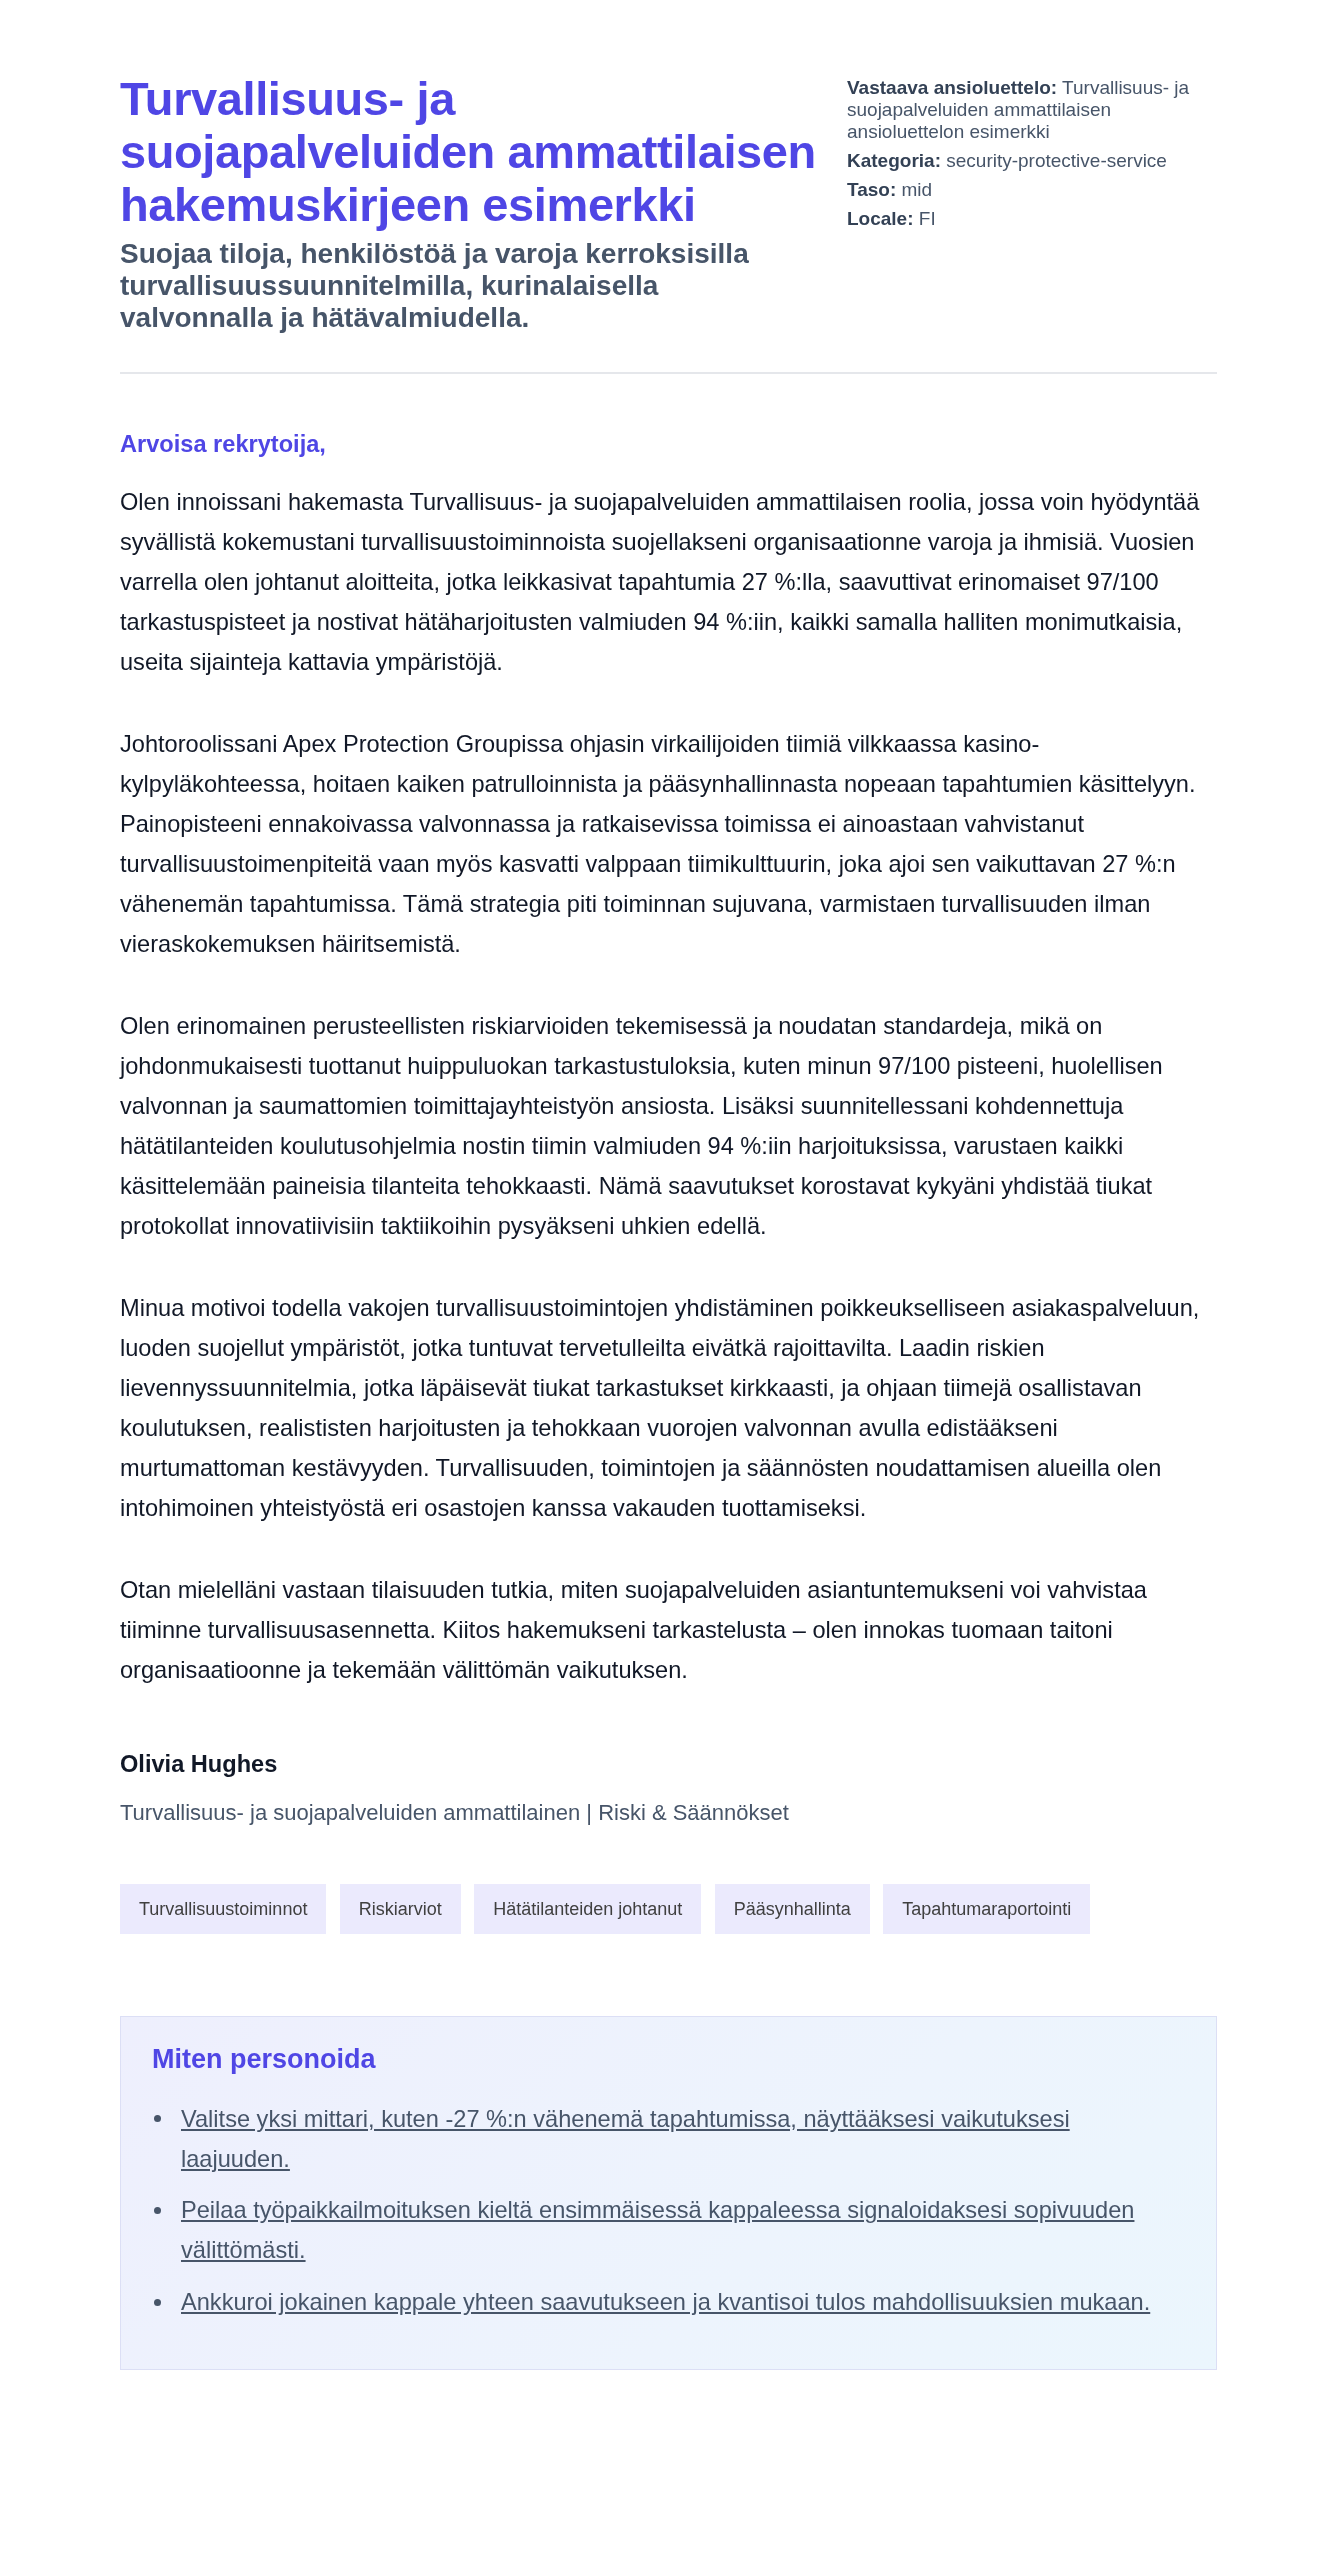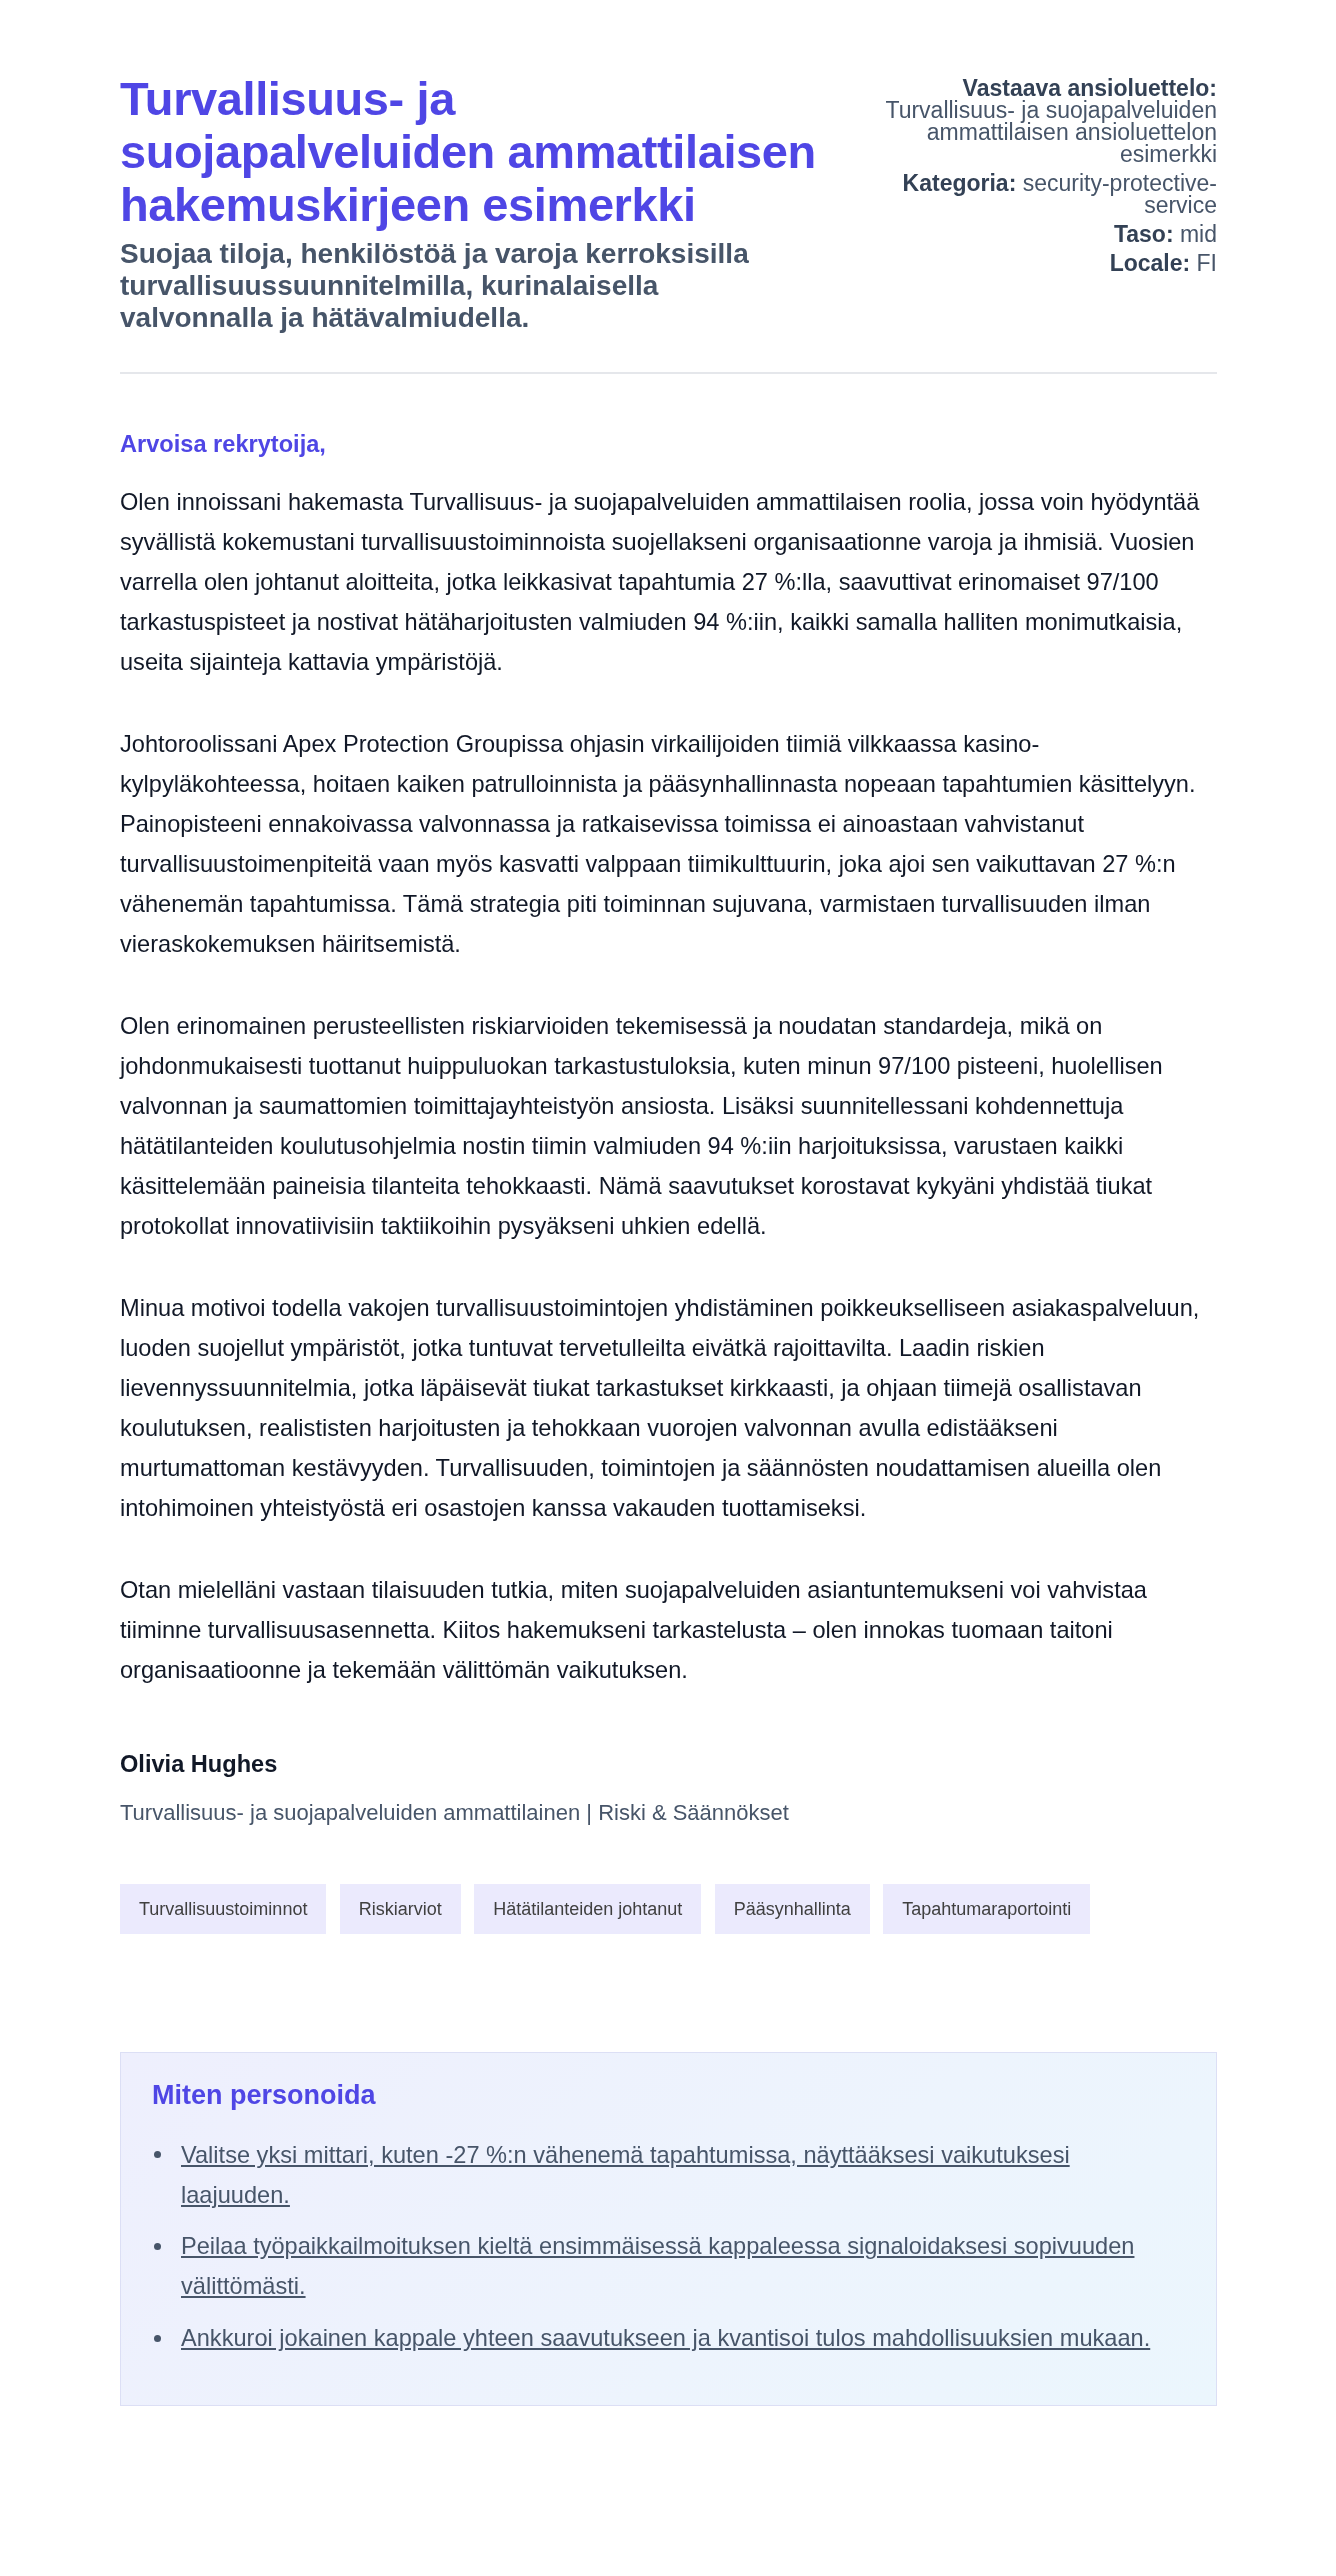--- a/index.html
+++ b/index.html
@@ -33,22 +33,21 @@
   .subtitle {
     margin-top: 7px;
     font-size: 28px;
     line-height: 32px;
     font-weight: 700;
     color: #475569;
     width: 645px;
   }
   .meta {
     width: 370px;
-    text-align: right;
-    font-size: 23px;
+    font-size: 19px;
     line-height: 22px;
     color: #475569;
     padding-top: 4.7px;
   }
   .meta-row { margin-bottom: 7px; }
   .meta-row .k { font-weight: 700; color: #334155; }
   .salutation {
     margin-top: 55px;
     font-size: 23.6px;
     line-height: 31px;
@@ -84,21 +83,21 @@
   .tag {
     background: #ebeafd;
     color: #404040;
     font-size: 18px;
     line-height: 50px;
     height: 50px;
     padding: 0 19px;
     font-weight: 500;
   }
   .tip {
-    margin-top: 118px;
+    margin-top: 82px;
     border: 1.6px solid #dcdff5;
     background: linear-gradient(135deg, #eeeffd 0%, #edf4fd 60%, #ebf6fd 100%);
     padding: 25px 31px 35px 31px;
   }
   .tip-heading {
     font-size: 27px;
     line-height: 35px;
     font-weight: 700;
     color: #4f46e5;
   }

